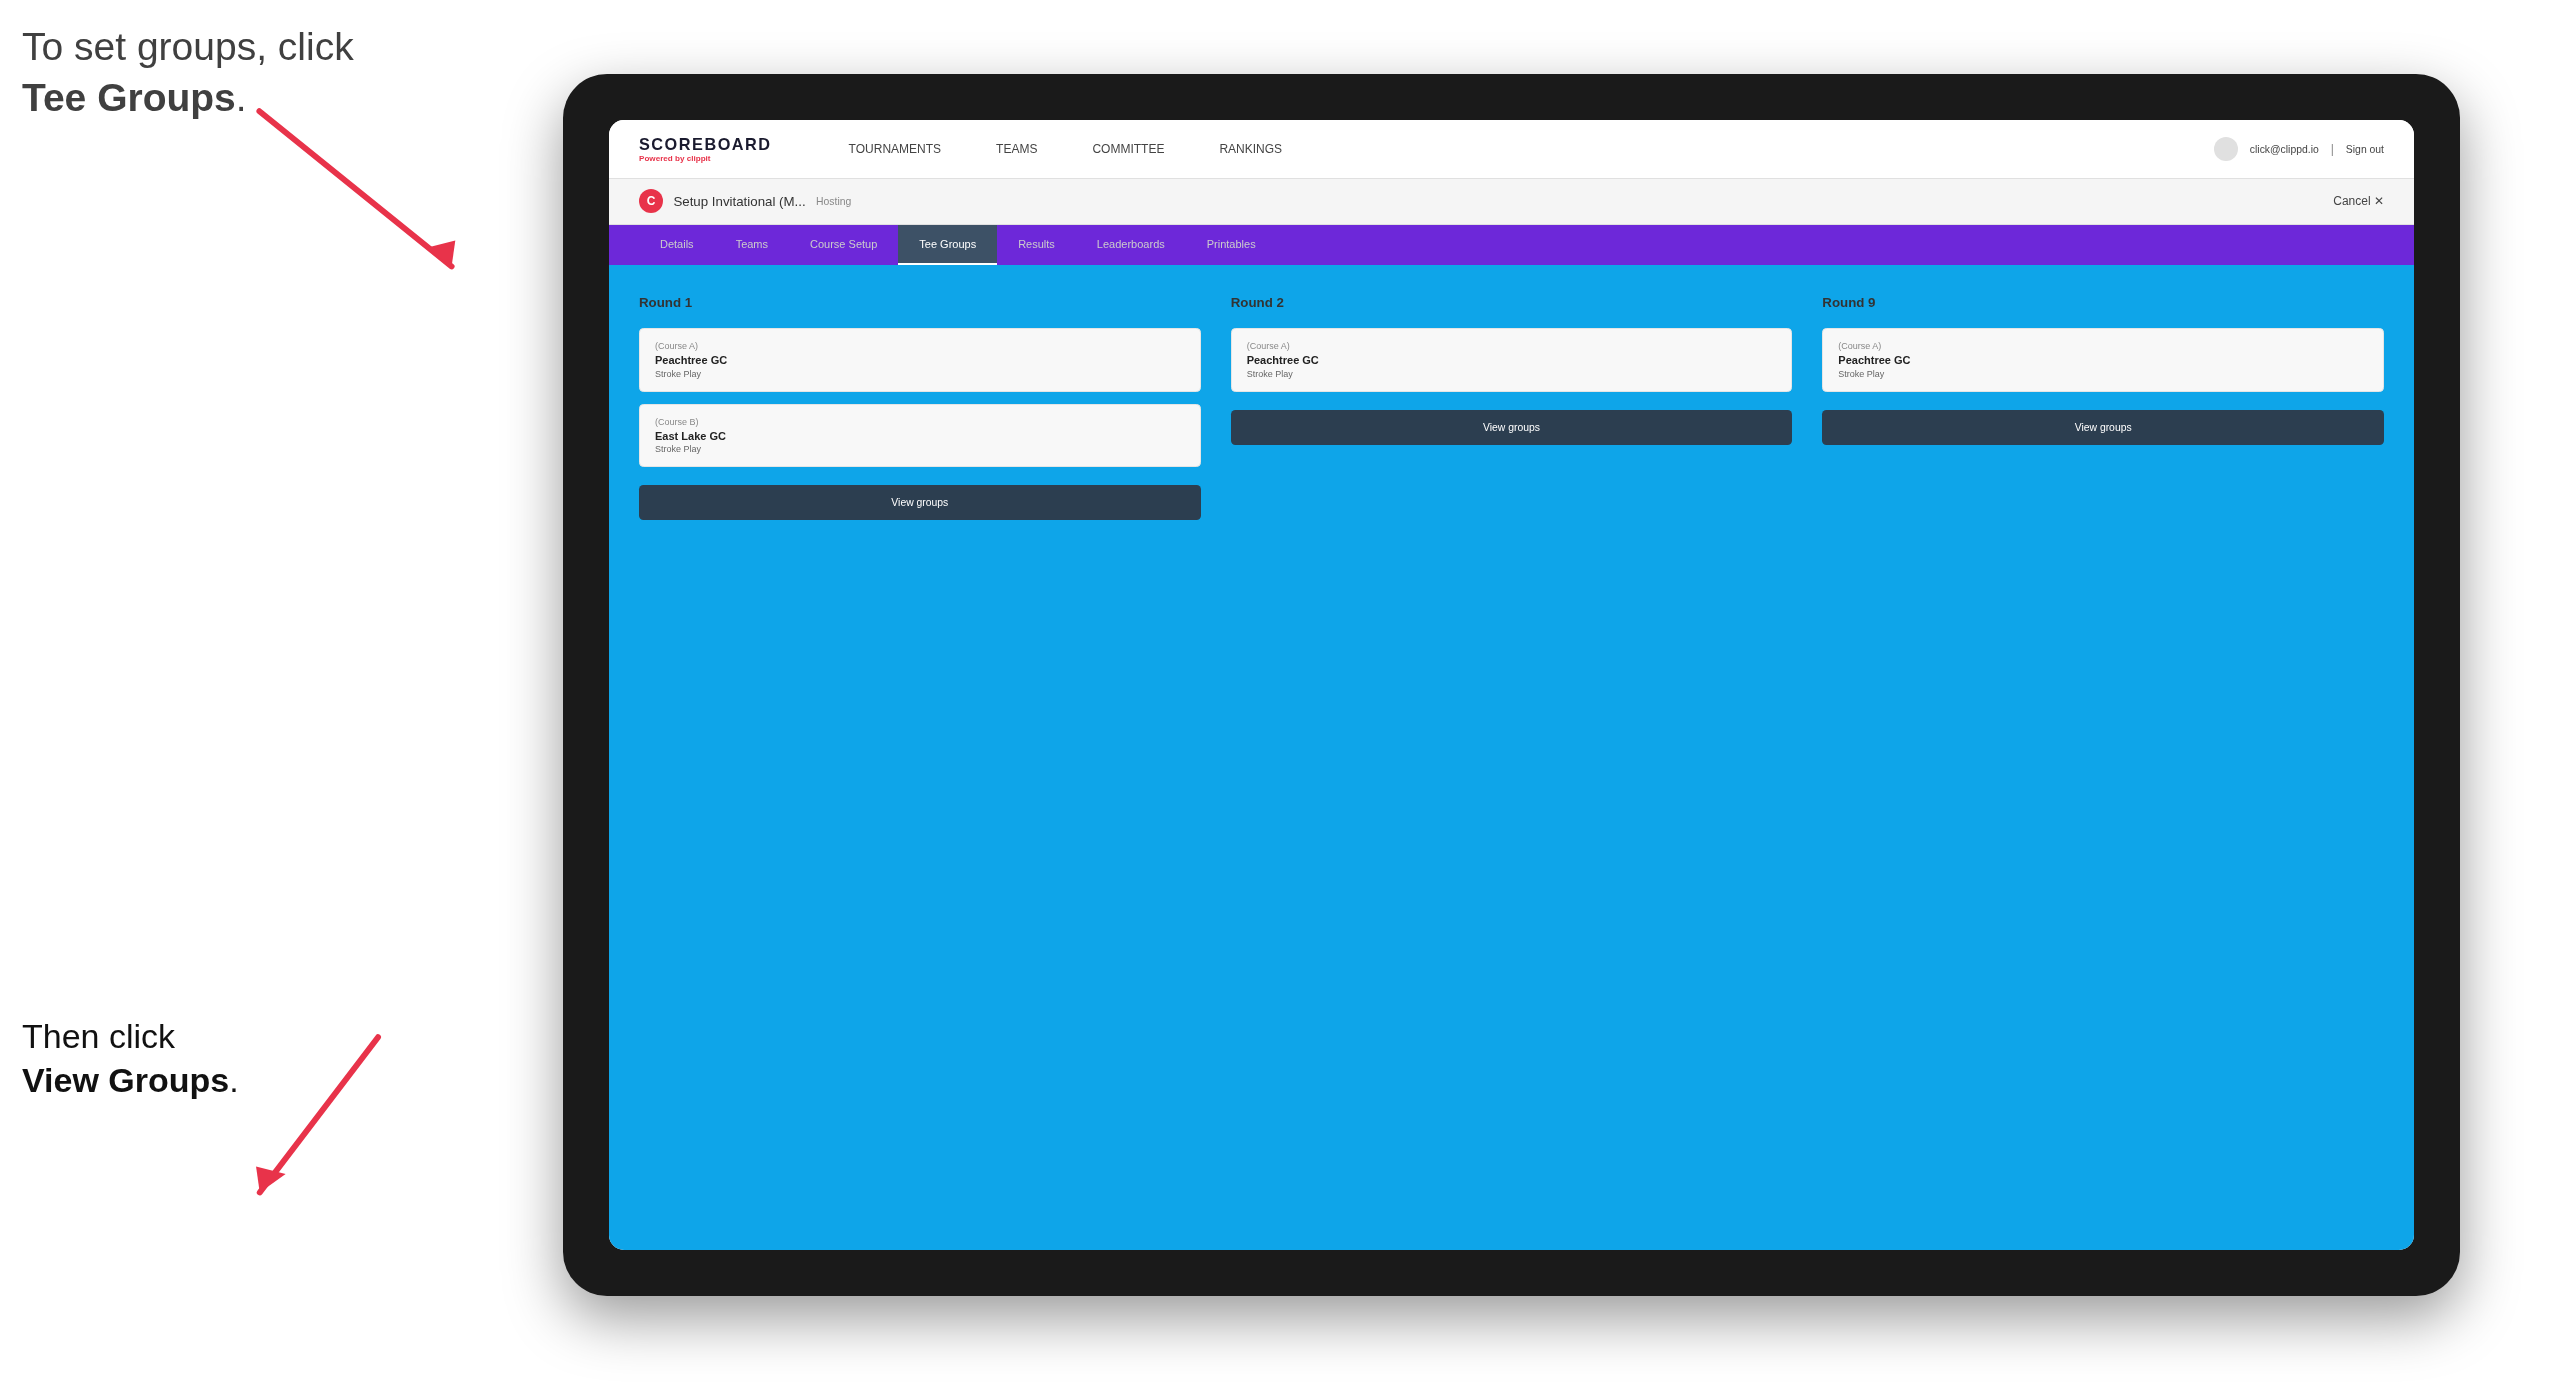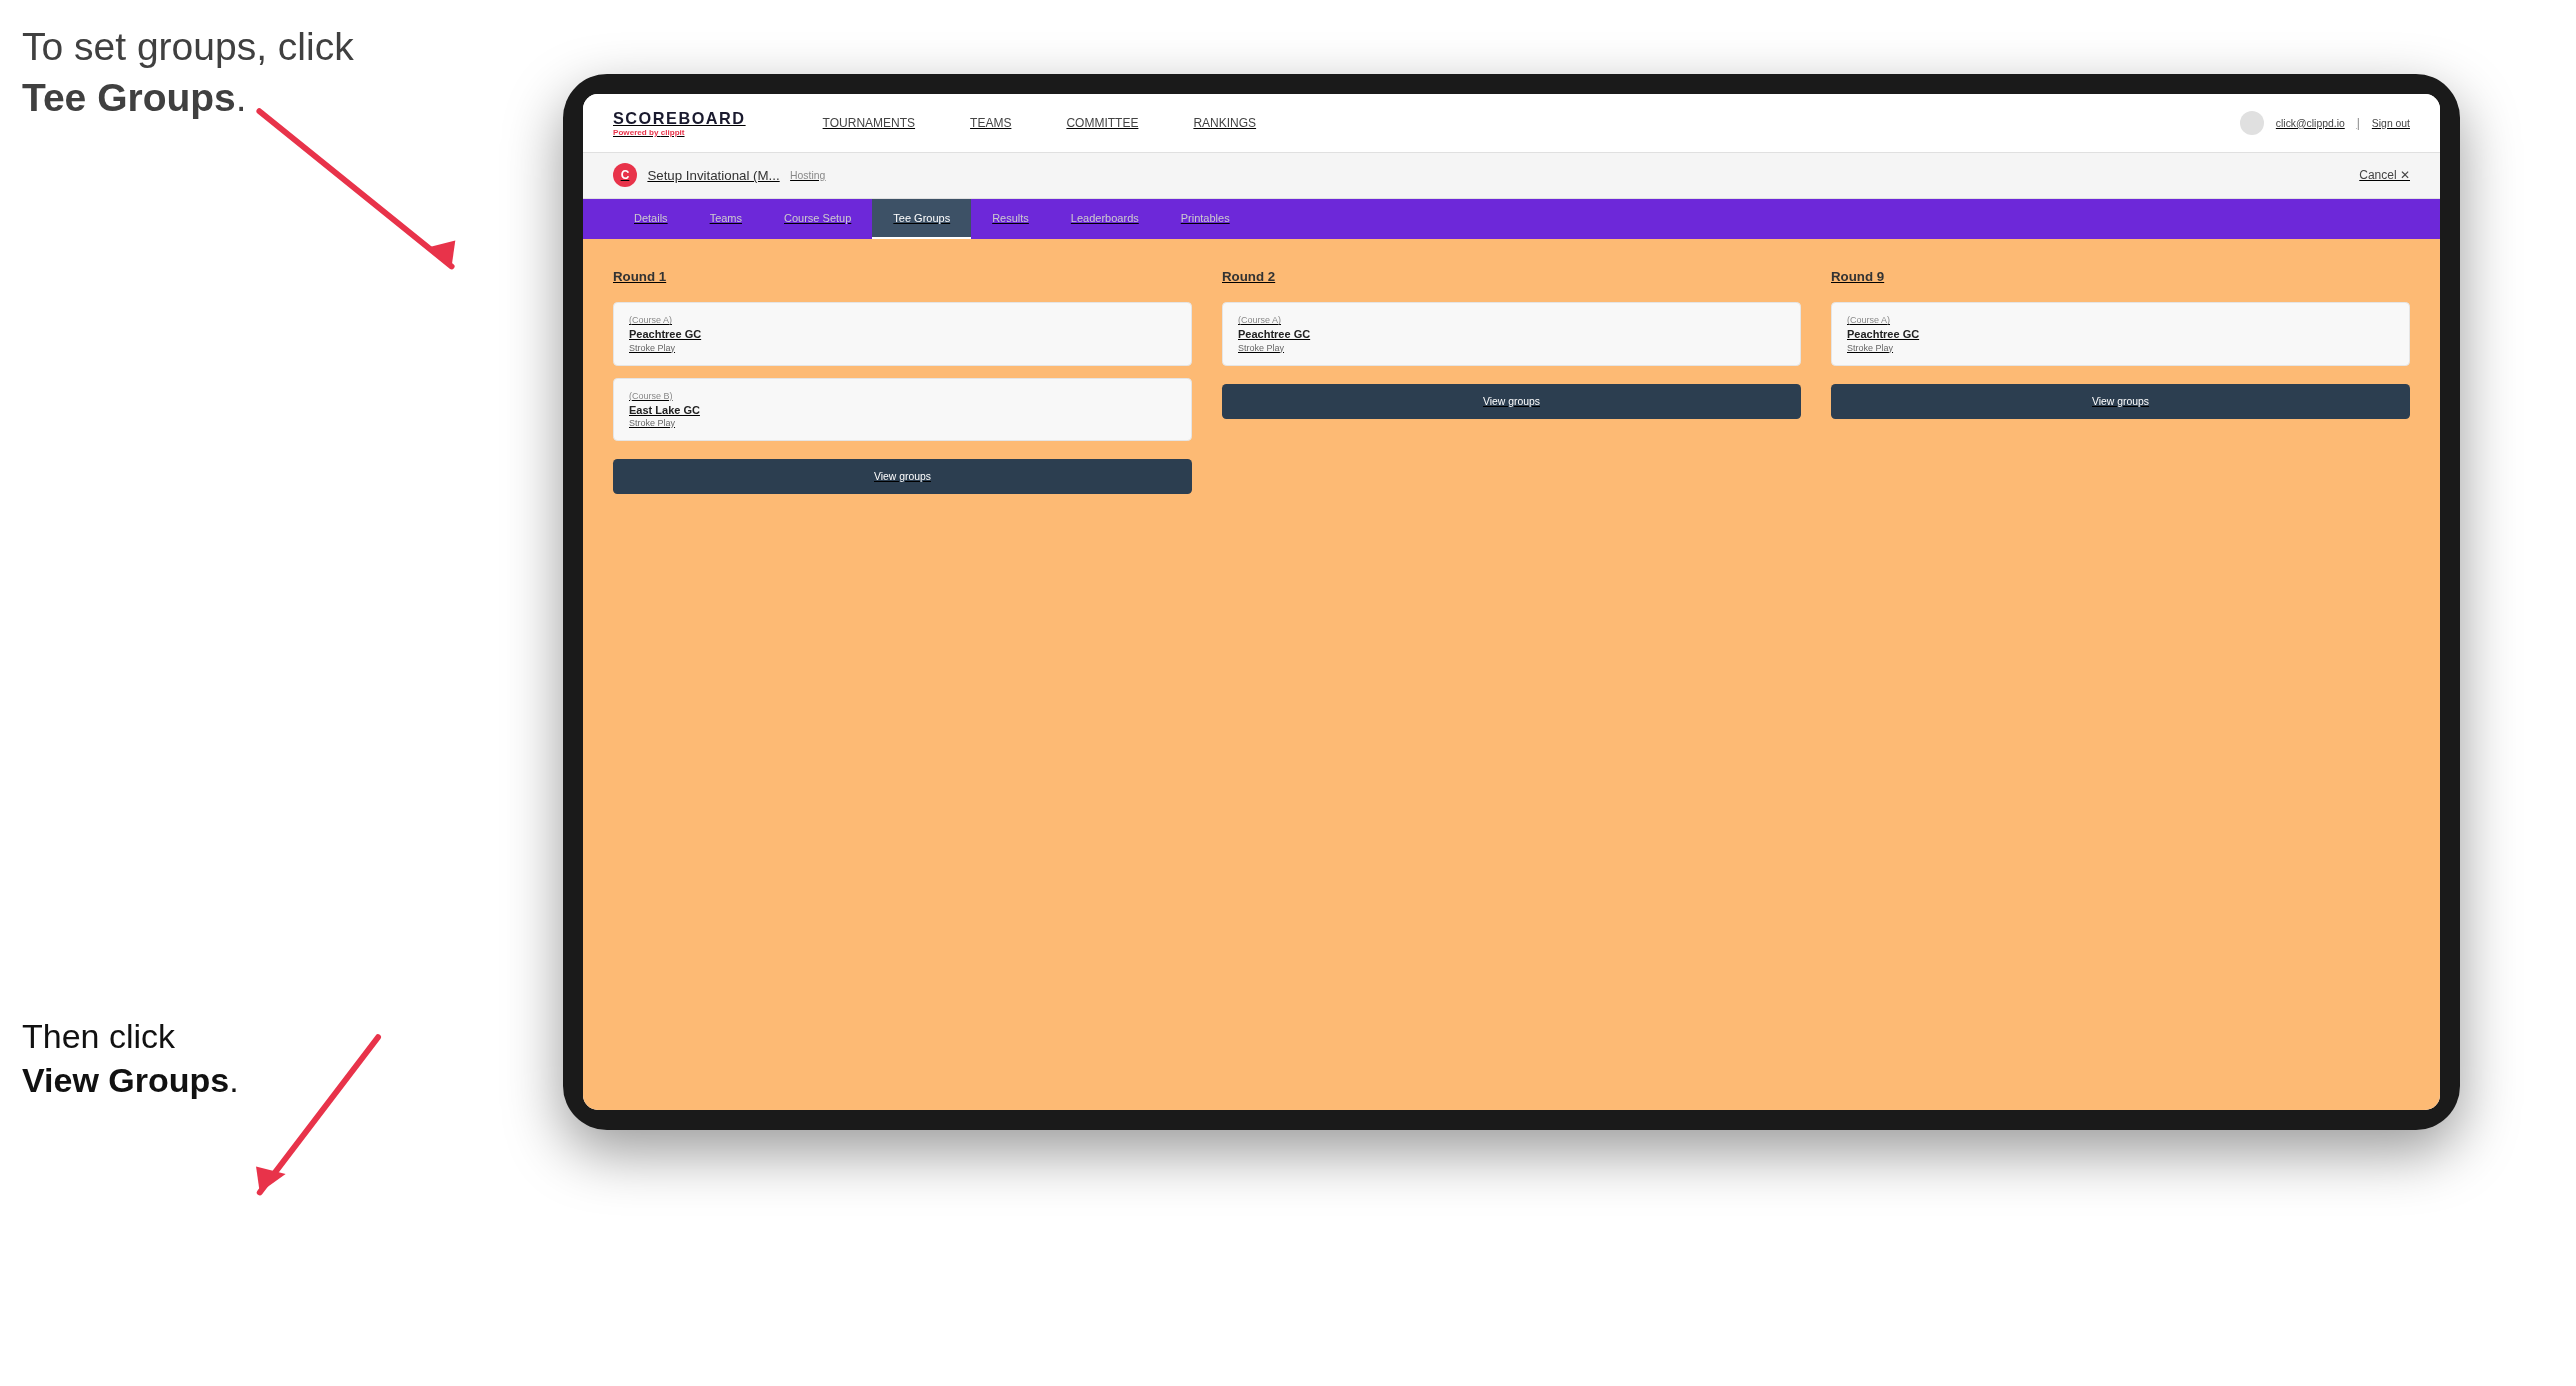--- a/index.html
+++ b/index.html
@@ -55,26 +55,25 @@
       width: 193px;
       height: 207px;
     }
 
     
     .tablet {
       position: absolute;
       top: 74px;
       left: 563px;
       width: 1897px;
-      height: 1056px;
+      height: 1222px;
       background: #1a1a1a;
       border-radius: 44px;
-      padding: 20px;
+      padding: 46px;
       box-shadow: 0 22px 59px rgba(0,0,0,0.4);
-      text-decoration: underline;
     }
 
     .tablet-screen {
       width: 100%;
       height: 100%;
       background: #ffffff;
       border-radius: 15px;
       overflow: hidden;
       display: flex;
       flex-direction: column;
@@ -215,21 +214,21 @@
 
     .tab-item.active {
       color: #ffffff;
       background: #3d5166;
       border-bottom: 2.2px solid #ffffff;
     }
 
     
     .main-content {
       flex: 1;
-      background: #fdba74;
+      background: #0ea5e9;
       padding: 30px 30px;
       overflow-y: auto;
     }
 
     .rounds-container {
       display: grid;
       grid-template-columns: 1fr 1fr 1fr;
       gap: 30px;
     }
 

